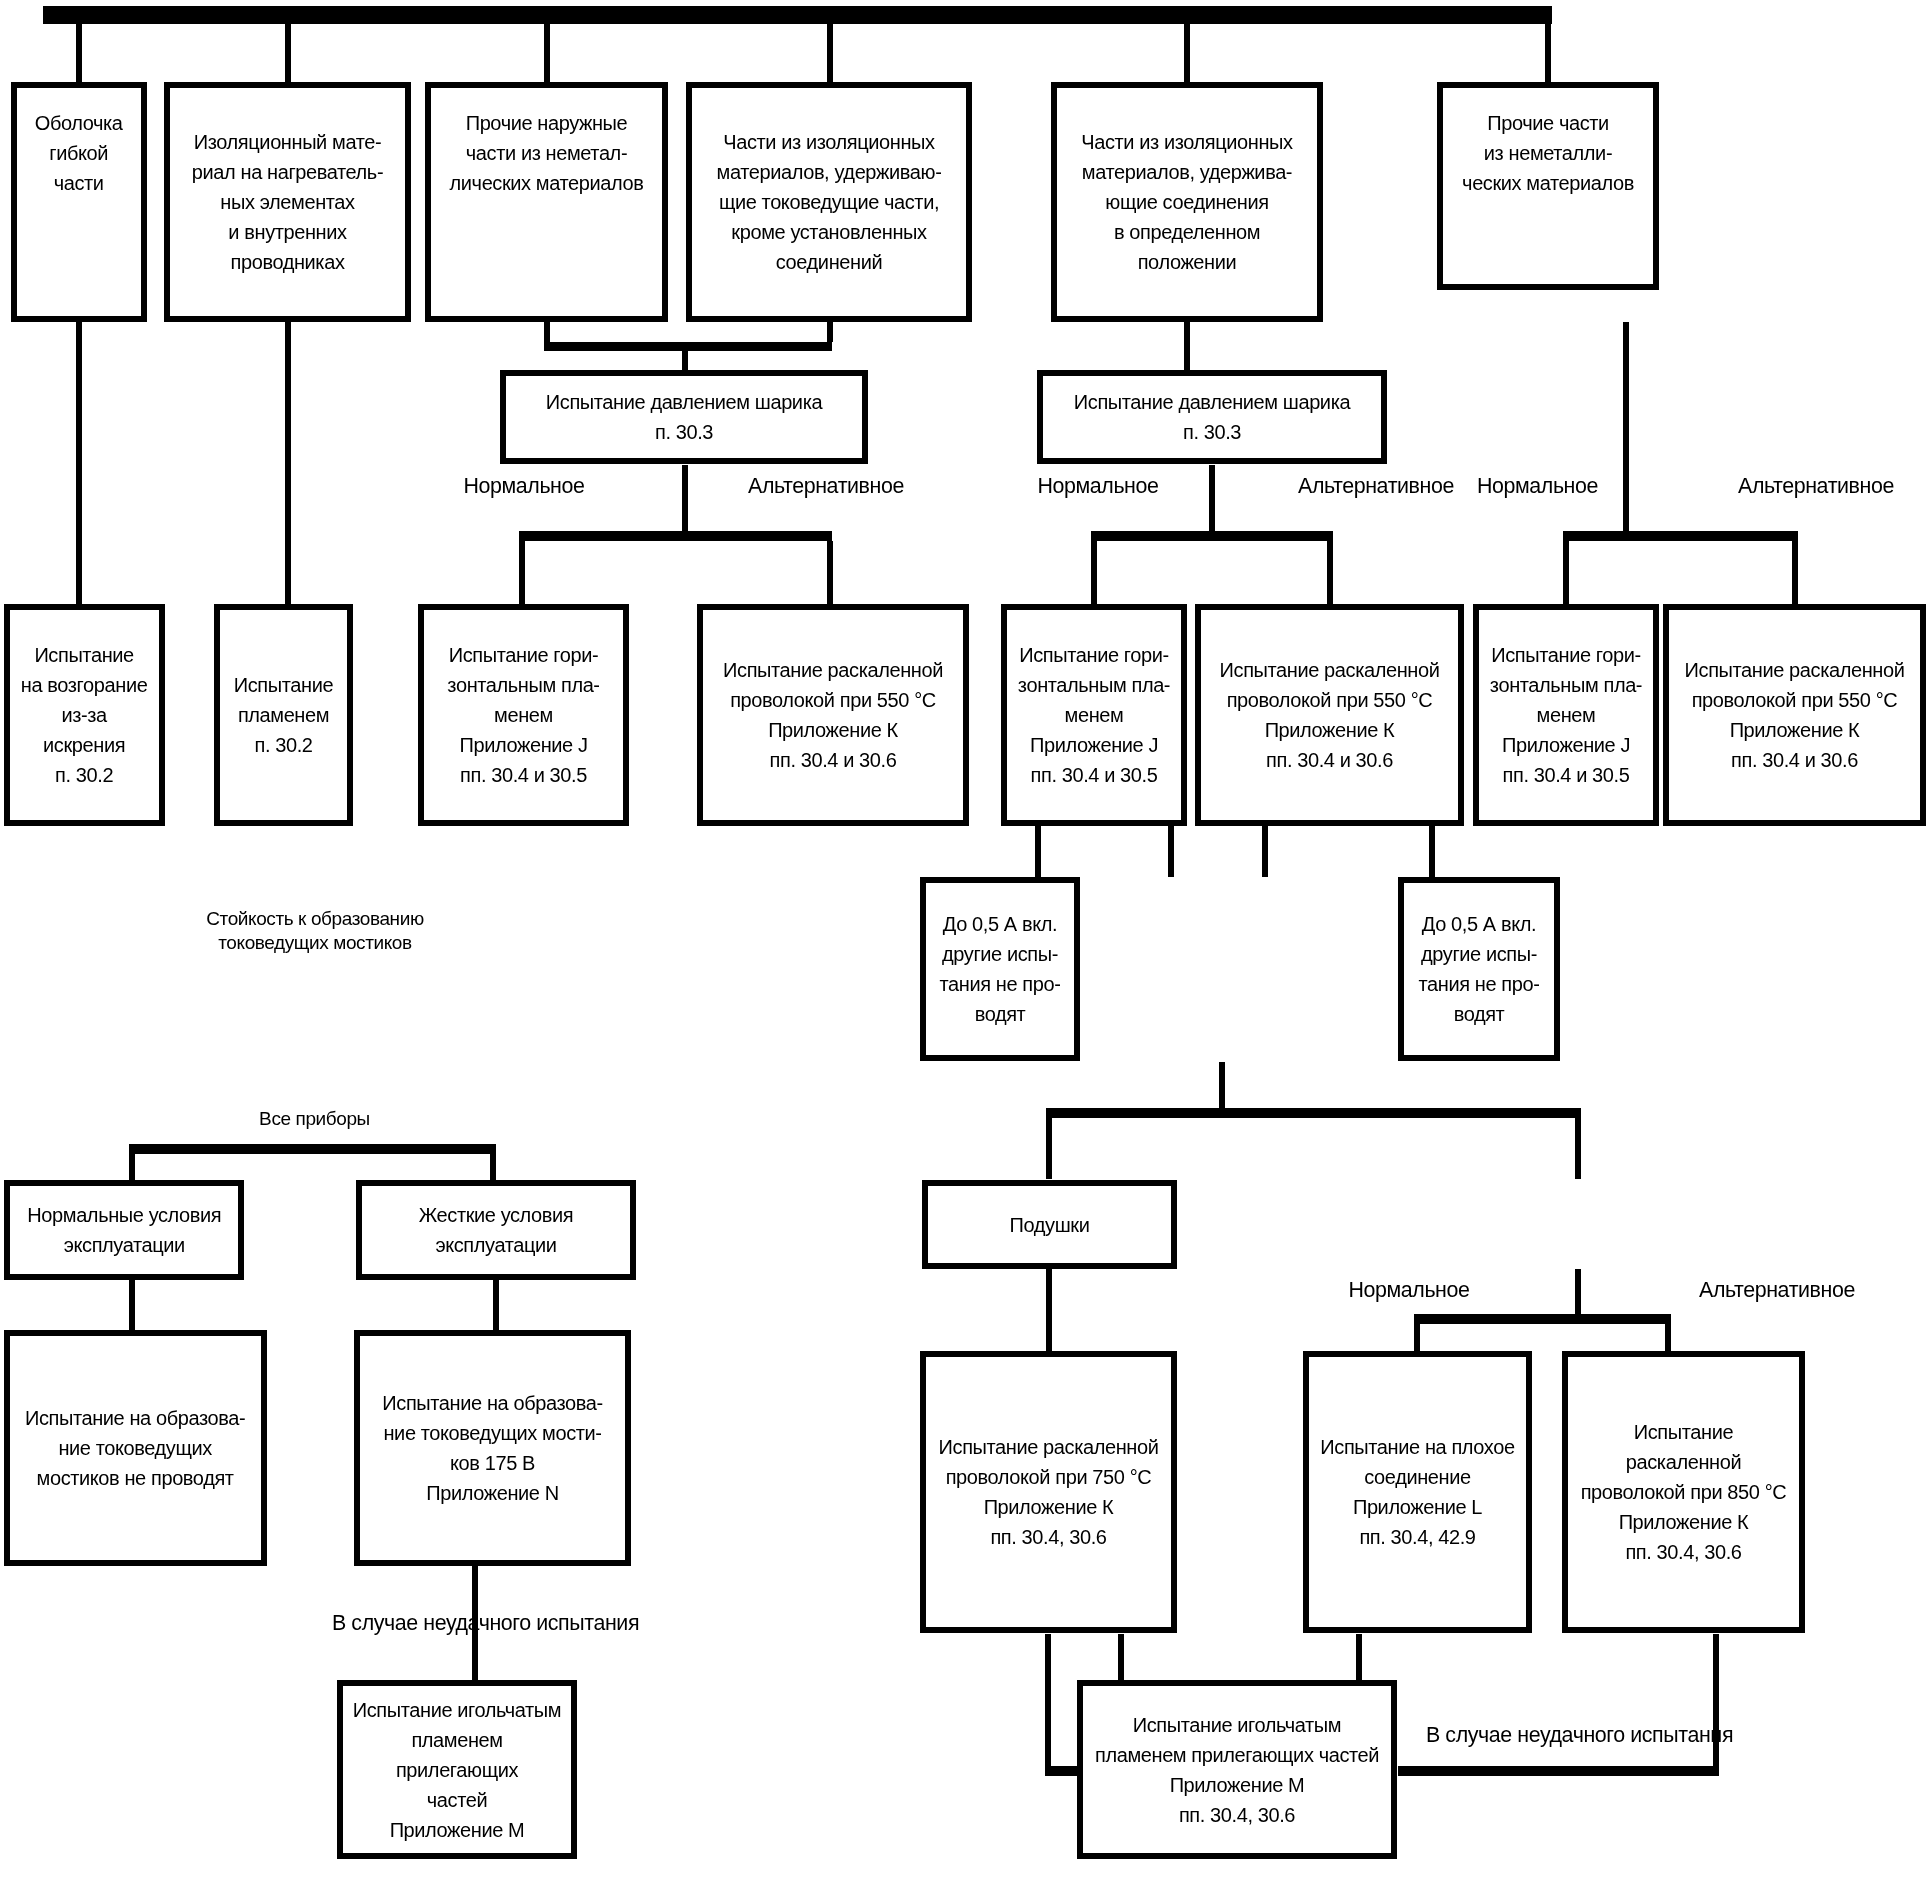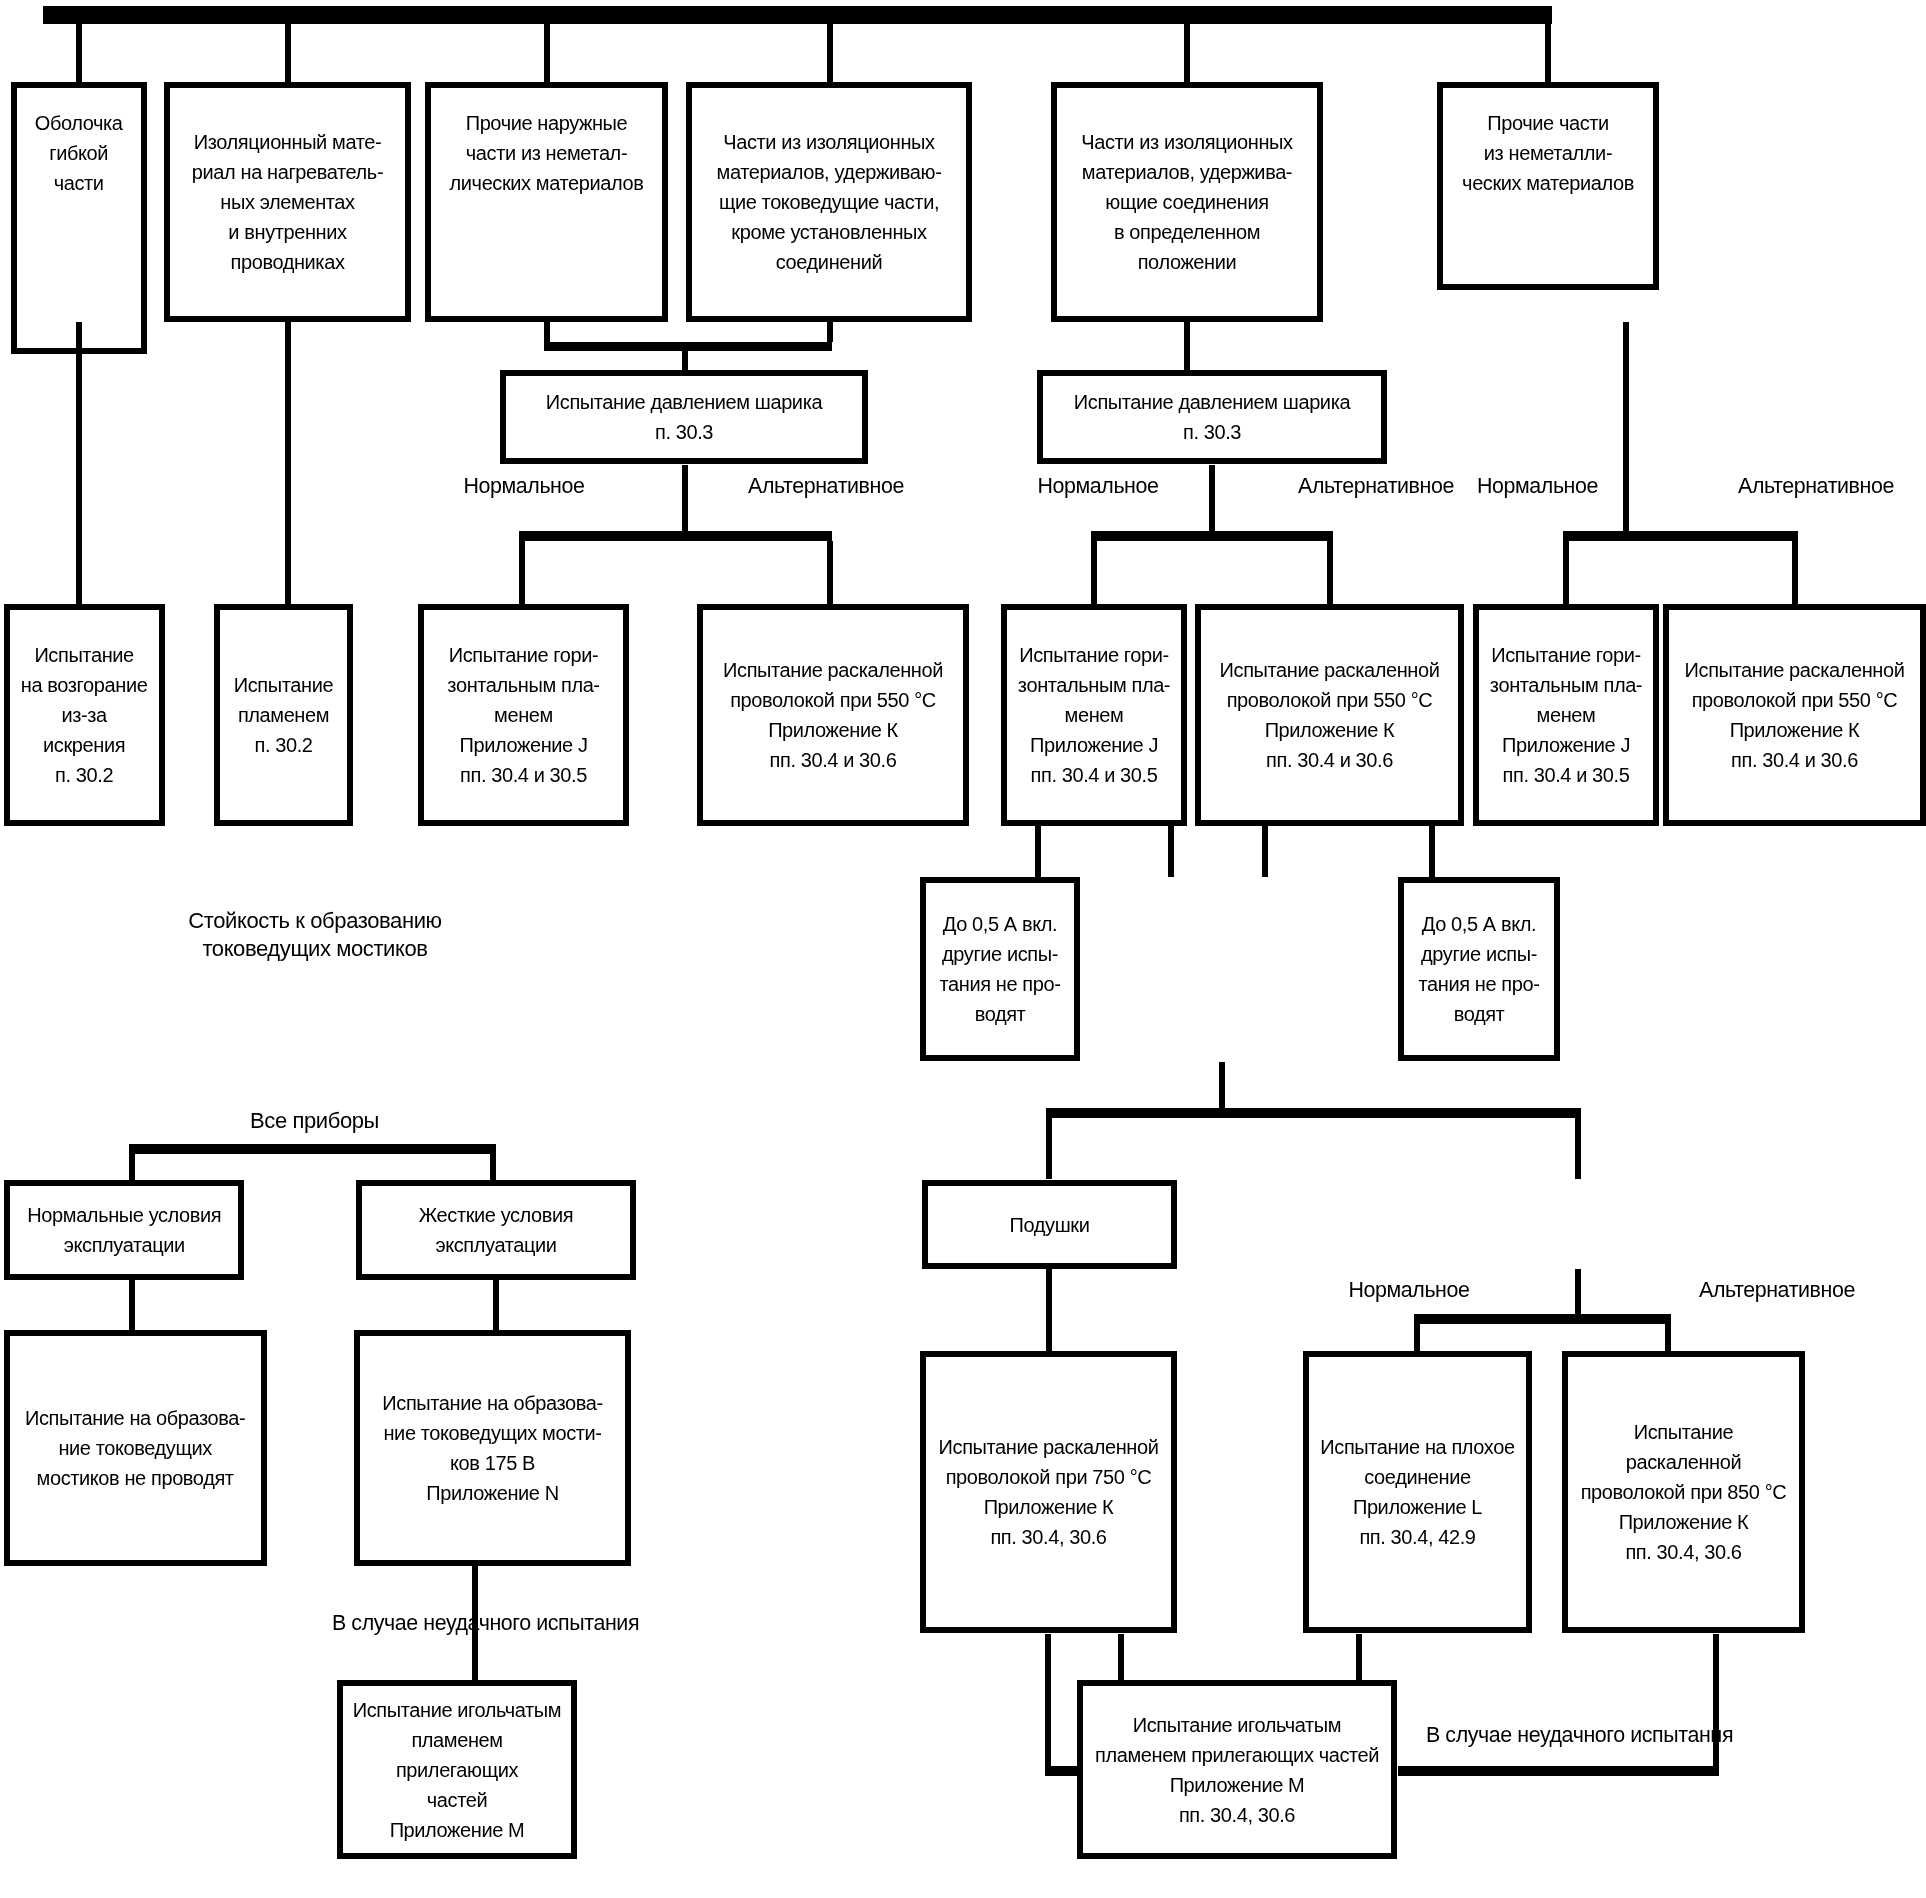--- a/index.html
+++ b/index.html
@@ -5,37 +5,37 @@
   html,body{margin:0;padding:0;background:#fff;}
   #canvas{position:relative;width:1926px;height:1899px;background:#fff;
           font-family:"Liberation Sans",sans-serif;color:#000;}
   .box{position:absolute;box-sizing:border-box;border:6.4px solid #000;background:#fff;
        display:flex;align-items:center;justify-content:center;text-align:center;
        font-size:20px;line-height:1.5;letter-spacing:-0.4px;white-space:pre-line;
        padding:4.3px 8.6px;}
   .box.top{align-items:flex-start;padding-top:20px;}
   .lbl{position:absolute;text-align:center;font-size:21.4px;line-height:1.25;
        white-space:pre-line;letter-spacing:-0.4px;}
-  .lbl.big{font-size:22px;}
+  .lbl.big{font-size:19px;}
   .ln{position:absolute;background:#000;}
 </style>
 </head>
 <body>
 
 <div id="canvas">
 
   <div class="ln" style="left:43px;top:5.7px;width:1509px;height:18.6px"></div>
   <div class="ln" style="left:76px;top:24px;width:5.7px;height:58px"></div>
   <div class="ln" style="left:285px;top:24px;width:5.7px;height:58px"></div>
   <div class="ln" style="left:544px;top:24px;width:5.7px;height:58px"></div>
   <div class="ln" style="left:827px;top:24px;width:5.7px;height:58px"></div>
   <div class="ln" style="left:1184px;top:24px;width:5.7px;height:58px"></div>
   <div class="ln" style="left:1545px;top:24px;width:5.7px;height:58px"></div>
 
-  <div class="box top" style="left:10.7px;top:82px;width:136px;height:272px">Оболочка
+  <div class="box top" style="left:10.7px;top:82px;width:136px;height:240px">Оболочка
 гибкой
 части</div>
   <div class="box top" style="left:425px;top:82px;width:243px;height:240px">Прочие наружные
 части из неметал-
 лических материалов</div>
   <div class="box" style="left:164px;top:82px;width:247px;height:240px">Изоляционный мате-
 риал на нагреватель-
 ных элементах
 и внутренних
 проводниках</div>

